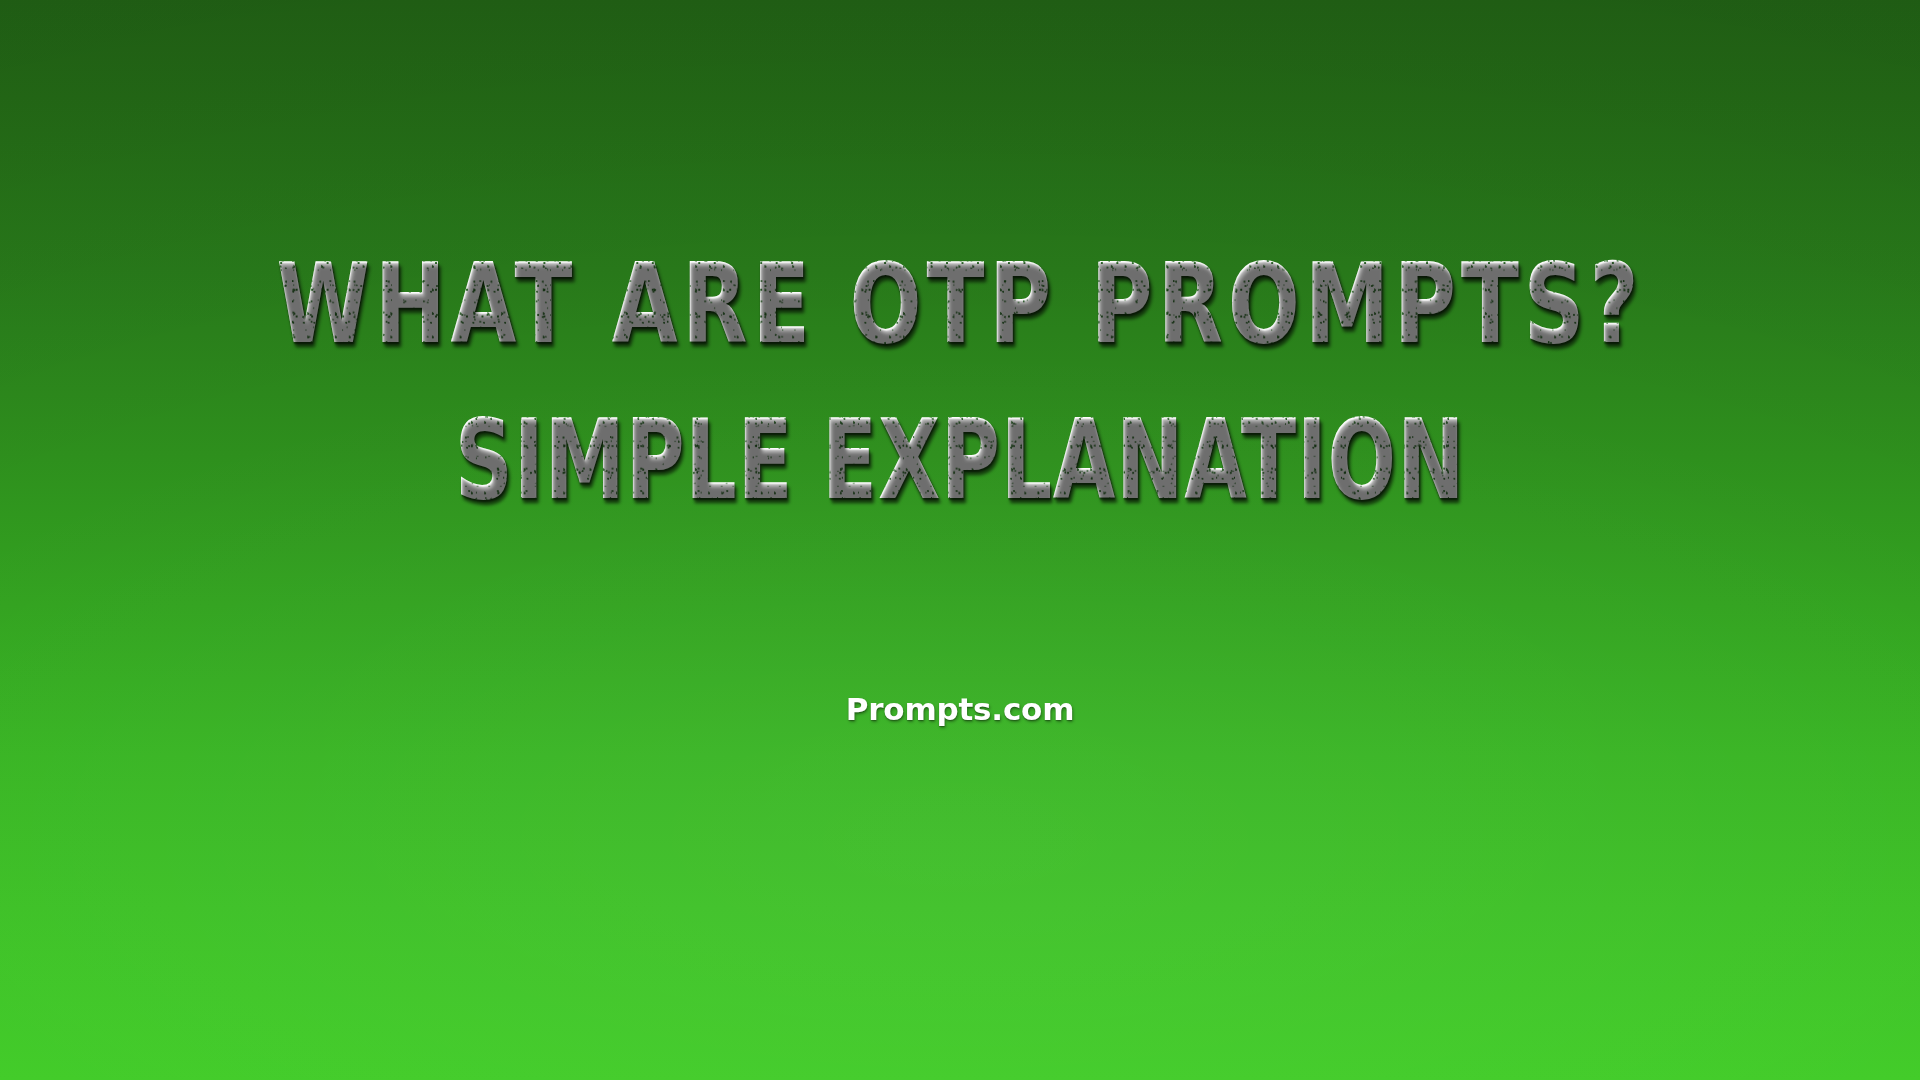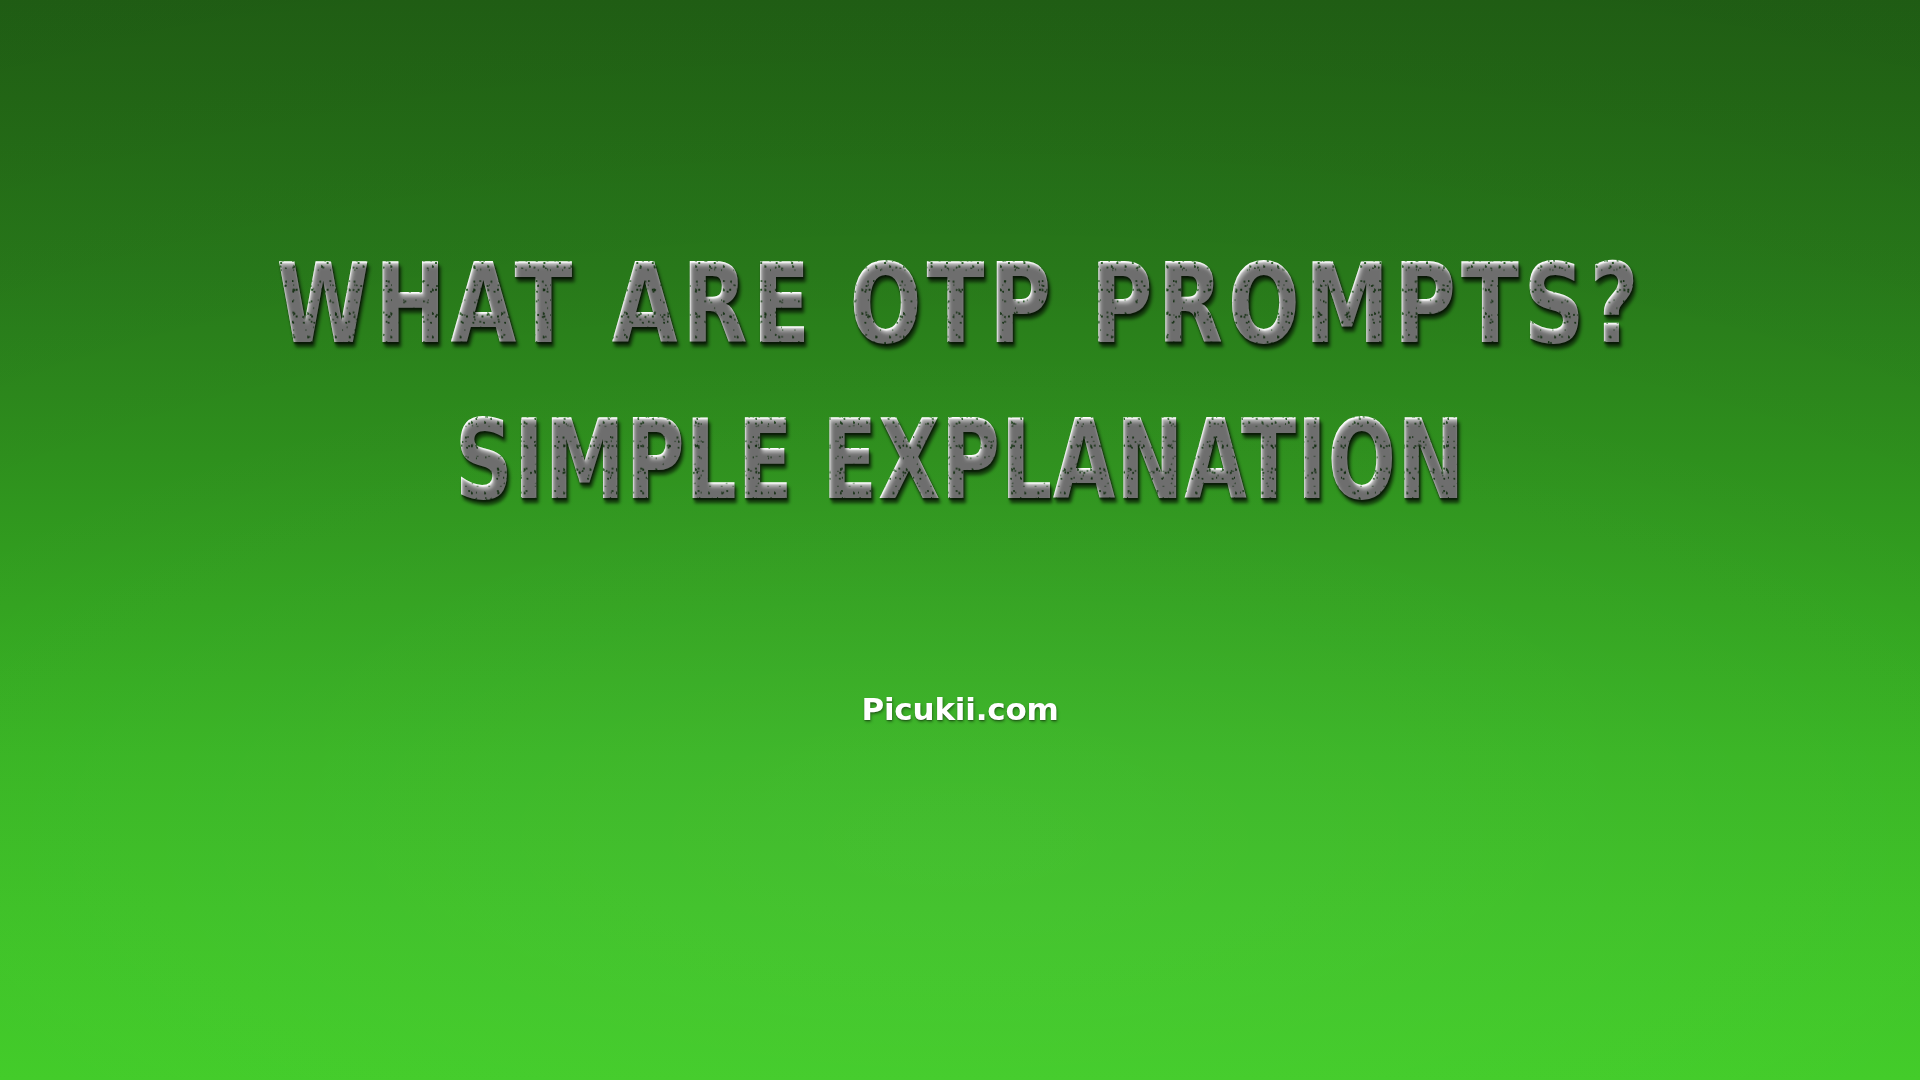--- a/index.html
+++ b/index.html
@@ -156,16 +156,16 @@
 
   <div class="headline">
 
     <span class="headline-line line-1">What Are OTP Prompts?<span class="grunge">What Are OTP Prompts?</span></span>
 
     <span class="headline-line line-2">Simple Explanation<span class="grunge">Simple Explanation</span></span>
 
   </div>
 
   <div class="watermark">
-    <span class="watermark-text">Picukii.com</span>
+    <span class="watermark-text">Prompts.com</span>
   </div>
 
 </div>
 
 </body></html>

